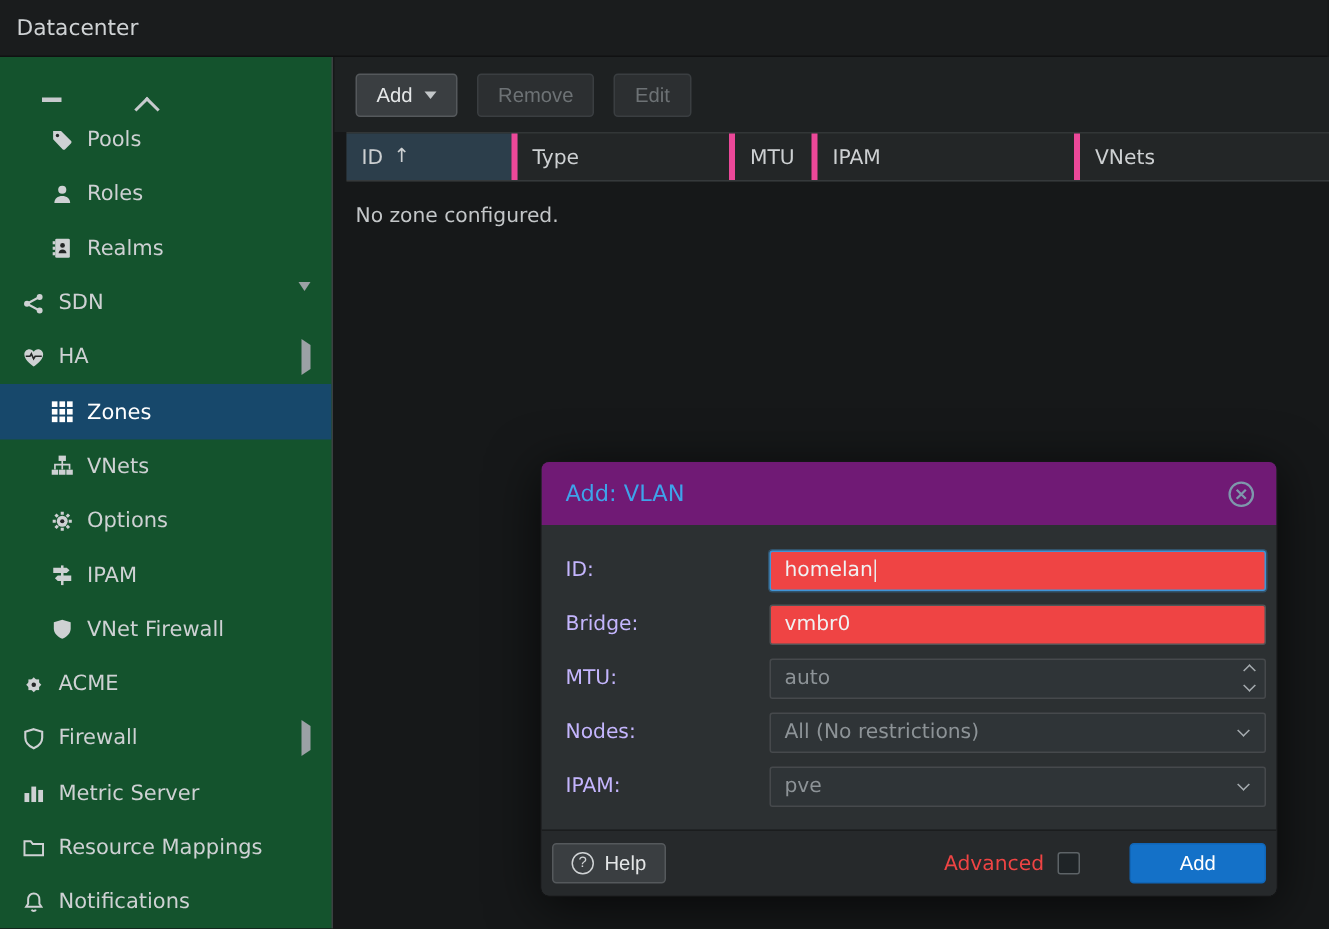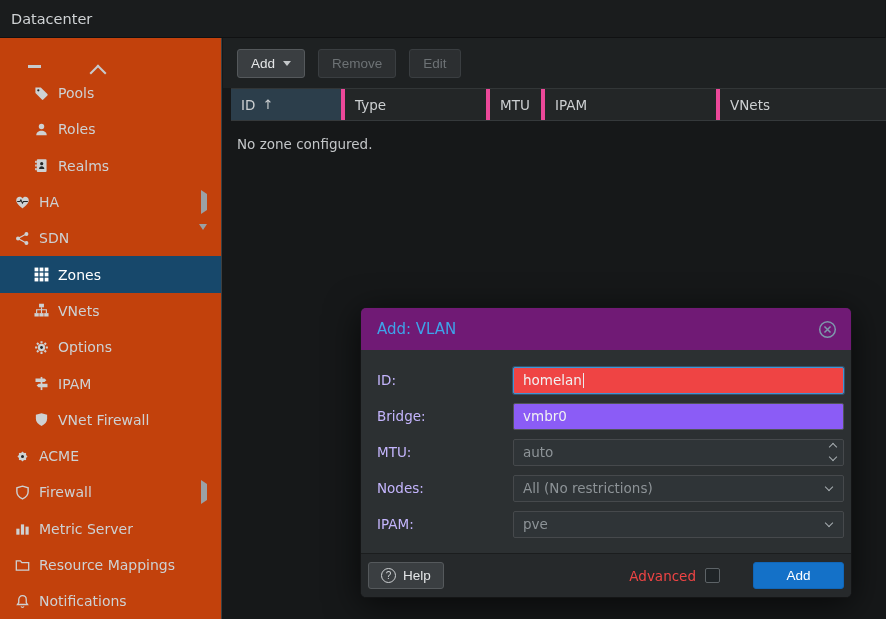--- a/index.html
+++ b/index.html
@@ -15,21 +15,21 @@
   .topbar {
     position:absolute; top:0; left:0; right:1px; height:38px;
     background:#1a1c1d; border-bottom:1px solid #101112;
     display:flex; align-items:center; padding:0 11px;
     font-size:14.5px; color:#cfd2d4; z-index:2;
   }
 
   
   .sidebar {
     position:absolute; top:38px; left:0; width:222px; bottom:0;
-    background:#c2410c; border-right:1px solid #3c4042; overflow:hidden; z-index:1;
+    background:#14532d; border-right:1px solid #3c4042; overflow:hidden; z-index:1;
   }
   .srow {
     height:36.3px; display:flex; align-items:center; gap:9px;
     padding-left:14px; position:relative; cursor:default;
     color:#ced1d3; font-size:14px; white-space:nowrap;
   }
   .srow.lvl1 { padding-left:33px; }
   .srow.selected { background:#17486b; color:#ffffff; }
   .ico { width:16px; height:16px; flex:0 0 16px; display:flex; align-items:center; justify-content:center; }
   .ico svg { display:block; }
@@ -65,21 +65,21 @@
     box-shadow:0 6px 34px rgba(0,0,0,.65); z-index:10;
     display:flex; flex-direction:column; overflow:hidden;
   }
   .dlg-head { flex:0 0 42px; display:flex; align-items:center; justify-content:space-between; padding:0 14px 0 16px; background:#701a75; }
   .dlg-title { color:#3ea3ea; font-size:15px; }
   .close-btn { cursor:pointer; display:flex; }
   .dlg-body { flex:1; padding:12px 7px 4px 16px; }
   .frow { display:flex; align-items:center; height:36px; }
   .flabel { width:136px; flex:0 0 136px; font-size:13.5px; color:#c4b5fd; }
   .finput {
-    flex:1; height:27px; background:#8b5cf6; border:1px solid #515557; border-radius:2px;
+    flex:1; height:27px; background:#ef4444; border:1px solid #515557; border-radius:2px;
     display:flex; align-items:center; padding:0 9px; font-size:13.5px; color:#f0f1f2; position:relative;
   }
   .finput.focused { background:#ef4444; border-color:#3f94d6; box-shadow:0 0 0 1px rgba(63,148,214,.35); }
   .finput.muted { color:#8d9397; background:#2f3437; border-color:#46494c; }
   .cursor { width:1px; height:15px; background:#e9ebec; margin-left:1px; }
   .spin { position:absolute; right:7px; top:50%; transform:translateY(-50%); display:flex; flex-direction:column; gap:4px; }
   .chev { width:6px; height:6px; border-right:1.6px solid #a7adb1; border-bottom:1.6px solid #a7adb1; }
   .chev.up { transform:rotate(-135deg); }
   .chev.down { transform:rotate(45deg); }
   .sel-chev { position:absolute; right:11px; top:8px; }
@@ -135,39 +135,39 @@
           <circle cx="8.2" cy="6" r="1.7" fill="#242627"></circle>
           <path d="M5.4 11.6c0-1.8 1.3-2.8 2.8-2.8s2.8 1 2.8 2.8z" fill="#242627"></path>
         </svg>
       </span>
     <span>Realms</span>
   </div>
 
   <div class="srow">
     <span class="ico">
         <svg width="15" height="15" viewBox="0 0 16 16">
-          <path fill="currentColor" d="M8 14.2C8 14.2 1.3 9.9 1.3 5.6 1.3 3.4 3 1.9 4.9 1.9c1.3 0 2.5.7 3.1 1.8.6-1.1 1.8-1.8 3.1-1.8 1.9 0 3.6 1.5 3.6 3.7 0 4.3-6.7 8.6-6.7 8.6z"></path>
-          <path d="M2.3 7h3l1-1.8 1.6 3.6 1.1-1.8h4.7" stroke="#242627" stroke-width="1.1" fill="none"></path>
-        </svg>
-      </span>
-    <span>HA</span>
-    <span class="expander"><span class="tri-right"></span></span>
-  </div>
-
-  <div class="srow">
-    <span class="ico">
-        <svg width="15" height="15" viewBox="0 0 16 16">
           <path d="M3.2 8L12 3.2M3.2 8l8.8 4.8" stroke="currentColor" stroke-width="1.5" fill="none"></path>
           <circle cx="3.2" cy="8" r="2.1" fill="currentColor"></circle>
           <circle cx="12.2" cy="3.2" r="2.1" fill="currentColor"></circle>
           <circle cx="12.2" cy="12.8" r="2.1" fill="currentColor"></circle>
         </svg>
       </span>
     <span>SDN</span>
     <span class="expander"><span class="tri-down"></span></span>
+  </div>
+
+  <div class="srow">
+    <span class="ico">
+        <svg width="15" height="15" viewBox="0 0 16 16">
+          <path fill="currentColor" d="M8 14.2C8 14.2 1.3 9.9 1.3 5.6 1.3 3.4 3 1.9 4.9 1.9c1.3 0 2.5.7 3.1 1.8.6-1.1 1.8-1.8 3.1-1.8 1.9 0 3.6 1.5 3.6 3.7 0 4.3-6.7 8.6-6.7 8.6z"></path>
+          <path d="M2.3 7h3l1-1.8 1.6 3.6 1.1-1.8h4.7" stroke="#242627" stroke-width="1.1" fill="none"></path>
+        </svg>
+      </span>
+    <span>HA</span>
+    <span class="expander"><span class="tri-right"></span></span>
   </div>
 
   <div class="srow lvl1 selected">
     <span class="ico">
         <svg width="15" height="15" viewBox="0 0 16 16" fill="currentColor">
           <rect x="0.6" y="0.6" width="4" height="4"></rect>
           <rect x="6" y="0.6" width="4" height="4"></rect>
           <rect x="11.4" y="0.6" width="4" height="4"></rect>
           <rect x="0.6" y="6" width="4" height="4"></rect>
           <rect x="6" y="6" width="4" height="4"></rect>

